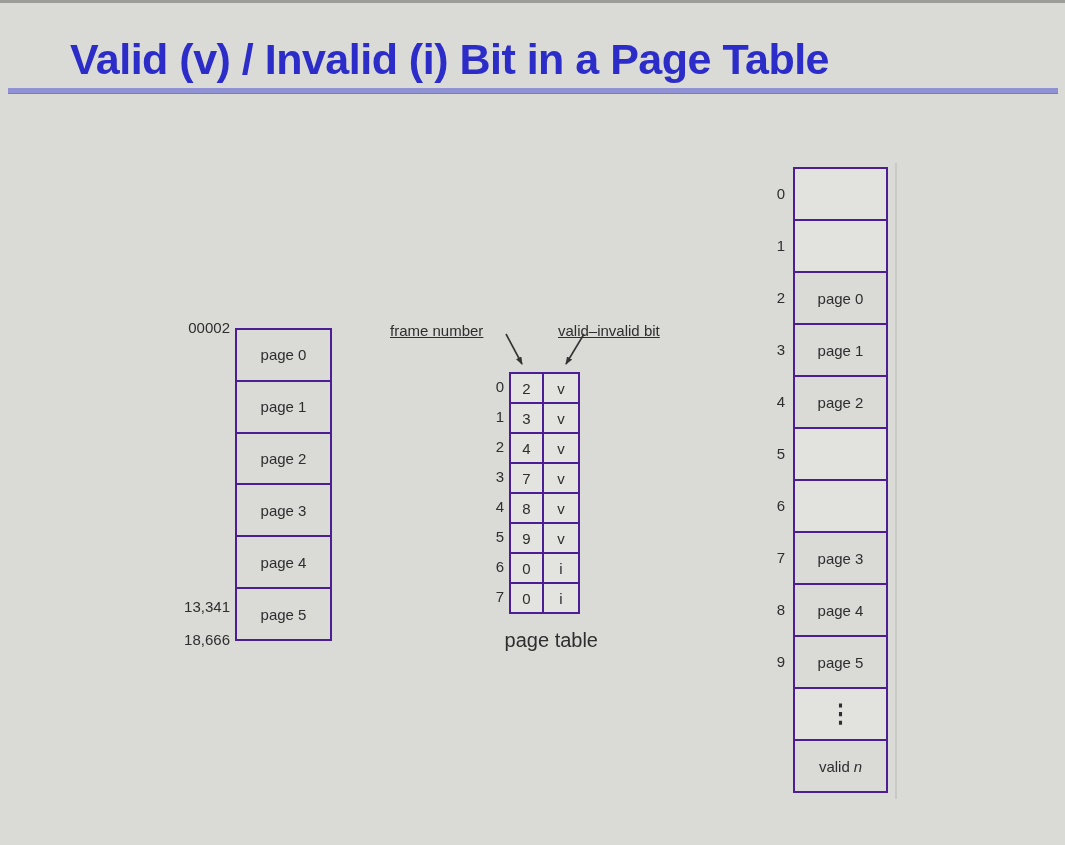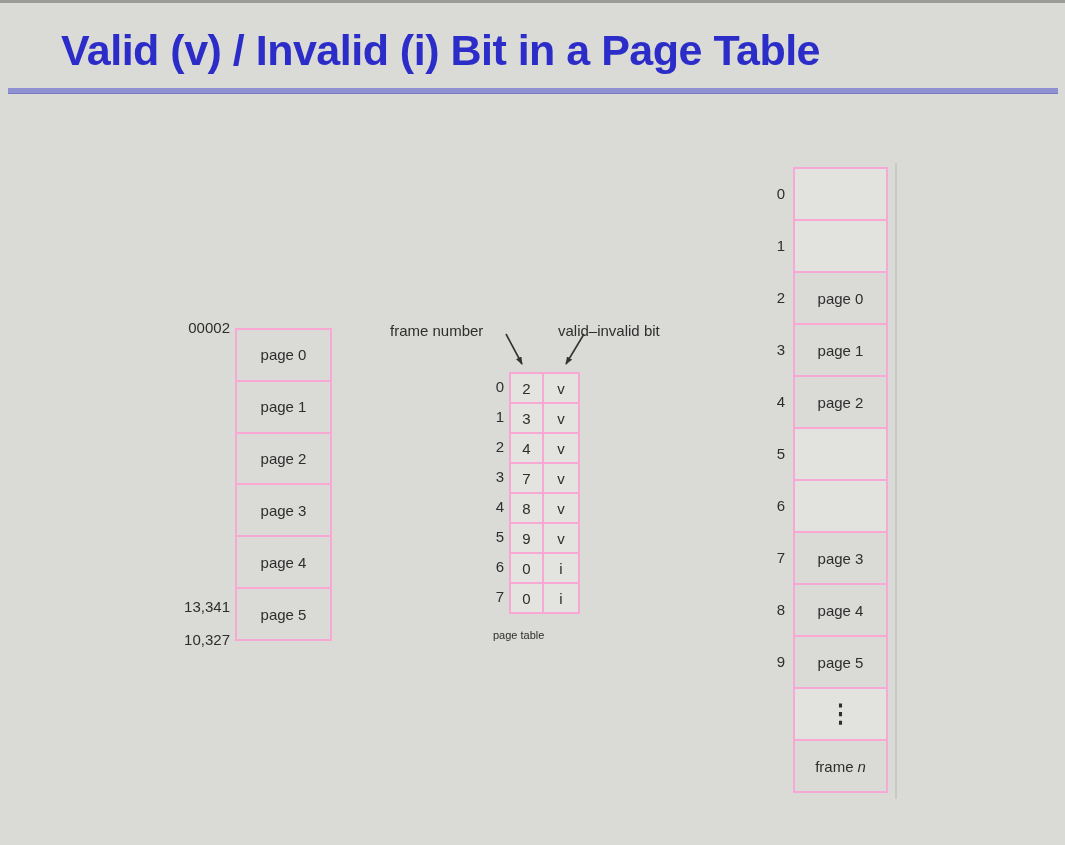--- a/index.html
+++ b/index.html
@@ -14,48 +14,48 @@
     overflow:hidden;
     color:#2e2e2e;
   }
   .top-edge {
     position:absolute; left:0; top:0; width:100%; height:3px;
     background:#6a6a68; opacity:.55;
   }
   .slide-title {
     position:absolute; left:57px; top:22px;
     font-size:43px; font-weight:bold; letter-spacing:-0.5px;
-    color:#2c2cc8; white-space:nowrap; margin:4px;
+    color:#2c2cc8; white-space:nowrap; margin:13px;
   }
   .title-underline {
     position:absolute; left:8px; top:88px; width:1050px; height:5px;
     background:#8f91d2; border-bottom:1px solid #7a7cc0;
   }
   
   .mem-grid {
     position:absolute; display:grid;
-    background:#f9a8d4; gap:2px; padding:2px;
+    background:#4c1d95; gap:2px; padding:2px;
     box-sizing:border-box;
   }
   .cell {
     display:flex; align-items:center; justify-content:center;
     font-size:15px; color:#2e2e2e;
   }
   .cell.filled { background:#dadad7; }
   .cell.empty  { background:#e2e2df; }
   .cell.pt     { background:#e3e3e0; }
   .addr-label, .idx-label {
     position:absolute; font-size:15px; color:#2e2e2e;
     text-align:right; height:20px; line-height:20px;
   }
   .fig-label {
-    position:absolute; font-size:15px; color:#2e2e2e; white-space:nowrap;
+    position:absolute; font-size:15px; color:#2e2e2e; white-space:nowrap;text-decoration:underline;
   }
   .caption {
-    position:absolute; font-size:11px; color:#2e2e2e; text-align:left;
+    position:absolute; font-size:20px; color:#2e2e2e; text-align:right;
   }
   .dots { font-size:22px; font-weight:bold; letter-spacing:0; transform:scaleY(1.15); }
   .italic-n { font-style:italic; margin-left:4px; }
   .shadow-line {
     position:absolute; left:895px; top:163px; width:2px; height:636px;
     background:#c9cac5;
   }
   svg.arrows { position:absolute; left:480px; top:326px; }
 </style>
 </head>
@@ -63,21 +63,21 @@
 
 <div class="stage">
   <div class="top-edge"></div>
 
   <h1 class="slide-title">Valid (v) / Invalid (i) Bit in a Page Table</h1>
   <div class="title-underline"></div>
 
   <div>
     <div class="addr-label" style="left:140px; width:90px; top:318px;">00002</div>
     <div class="addr-label" style="left:140px; width:90px; top:597px;">13,341</div>
-    <div class="addr-label" style="left:140px; width:90px; top:630px;">10,327</div>
+    <div class="addr-label" style="left:140px; width:90px; top:630px;">18,666</div>
 
     <div class="mem-grid" style="left:235px; top:328px; width:97px; height:313px; grid-template-rows:repeat(6,1fr);">
       <div class="cell filled">page 0</div>
       <div class="cell filled">page 1</div>
       <div class="cell filled">page 2</div>
       <div class="cell filled">page 3</div>
       <div class="cell filled">page 4</div>
       <div class="cell filled">page 5</div>
     </div>
   </div>
@@ -147,20 +147,20 @@
       <div class="cell filled">page 2</div>
       <div class="cell empty"></div>
       <div class="cell empty"></div>
       <div class="cell filled">page 3</div>
       <div class="cell filled">page 4</div>
       <div class="cell filled">page 5</div>
       <div class="cell empty">
         <span class="dots">⋮</span>
       </div>
       <div class="cell filled">
-        <span>frame</span>
+        <span>valid</span>
         <span class="italic-n">n</span>
       </div>
     </div>
 
     <div class="shadow-line"></div>
   </div>
 </div>
 
 </body></html>

